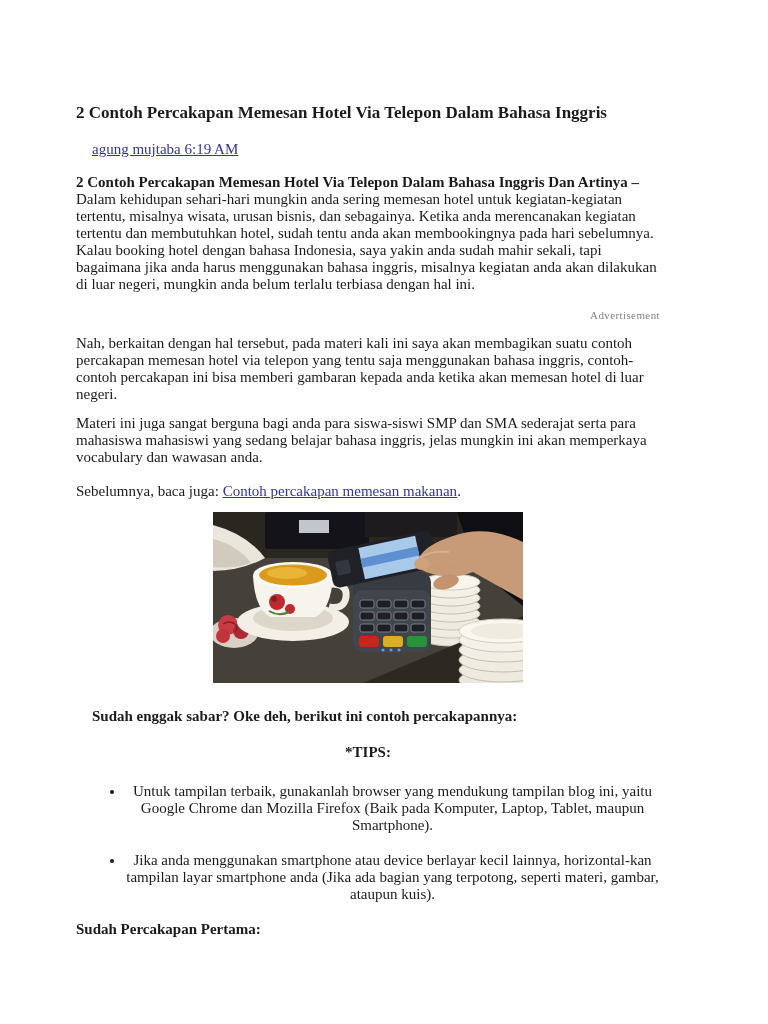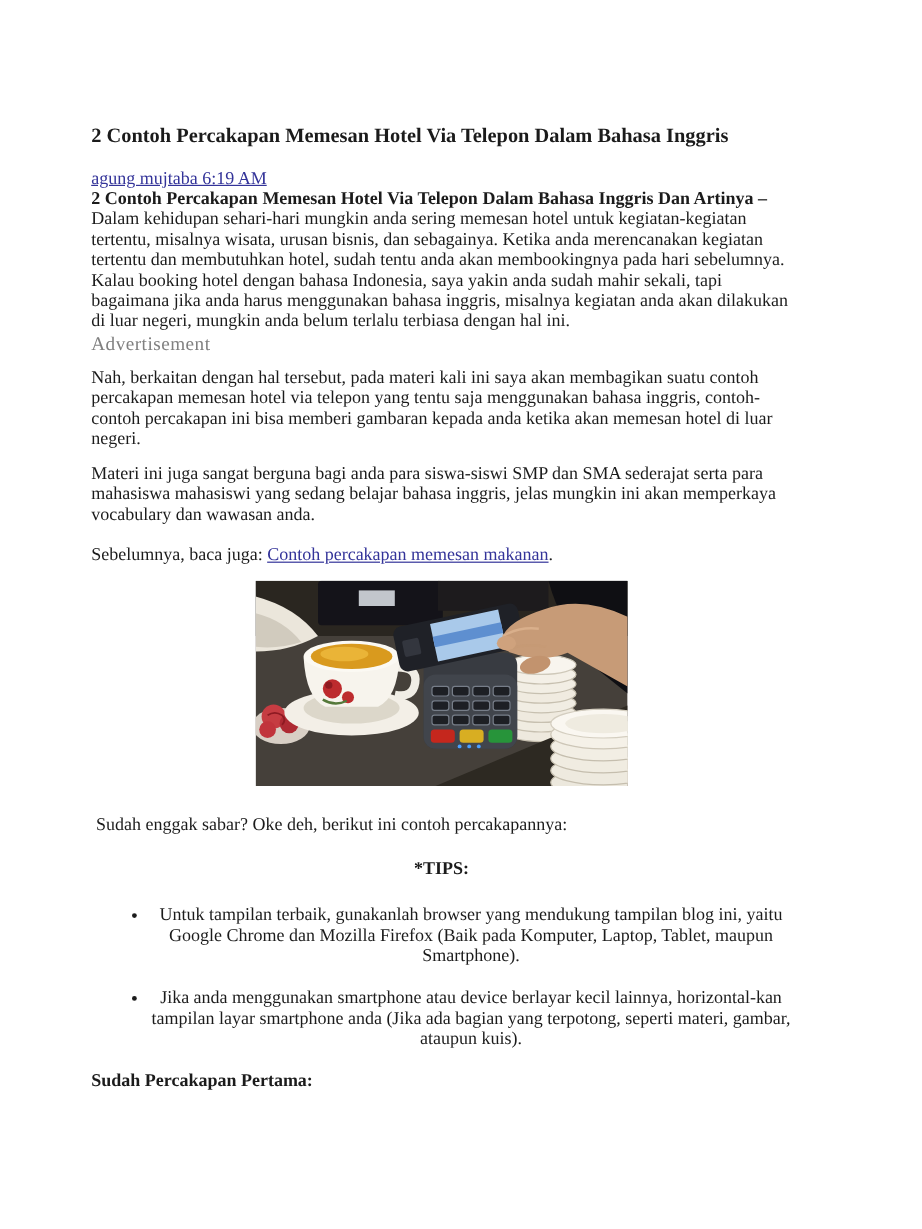--- a/index.html
+++ b/index.html
@@ -22,41 +22,41 @@
     font-size: 17px;
     line-height: 19px;
     font-weight: bold;
     margin: 0 0 19px 0;
   }
   a.doclink {
     color: #333399;
     text-decoration: underline;
     cursor: pointer;
   }
-  .byline { margin: 0; }
+  .byline { margin: 16px; }
   .intro { margin: 0 0 3px 0; }
   .ad-label {
-    text-align: left;
-    font-size: 16px;
+    text-align: right;
+    font-size: 11px;
     line-height: 13px;
     color: #808080;
     letter-spacing: 0.4px;
-    margin: 4px 0 13px 0;
+    margin: 16px 0 13px 0;
   }
   p.para { margin: 0 0 17px 0; }
   p.para-nah { margin: 0 0 12px 0; }
   p.para-readalso { margin: 0 0 12px 0; font-family: Liberation Serif, serif; }
   figure.photo {
     width: 310px; height: 171px;
     margin: 0 auto 25px auto;
     padding: 0;
     display: block;
   }
   figure.photo svg { display: block; }
-  p.para-sudah { margin: 0 0 19px 4px; }
+  p.para-sudah { margin: 0 0 19px 16px; font-weight: bold; }
   p.tips-heading { font-weight: bold; margin: 0 0 22px 0; text-align: center; }
   ul.tips {
     margin: 0;
     padding: 0 0 0 49px;
     list-style: disc outside;
     text-align: center;
   }
   ul.tips li { margin: 0 0 18px 0; padding-left: 0; }
   p.section-heading { font-weight: bold; margin: 17px 0 0 0; }
   b { font-weight: bold; }

